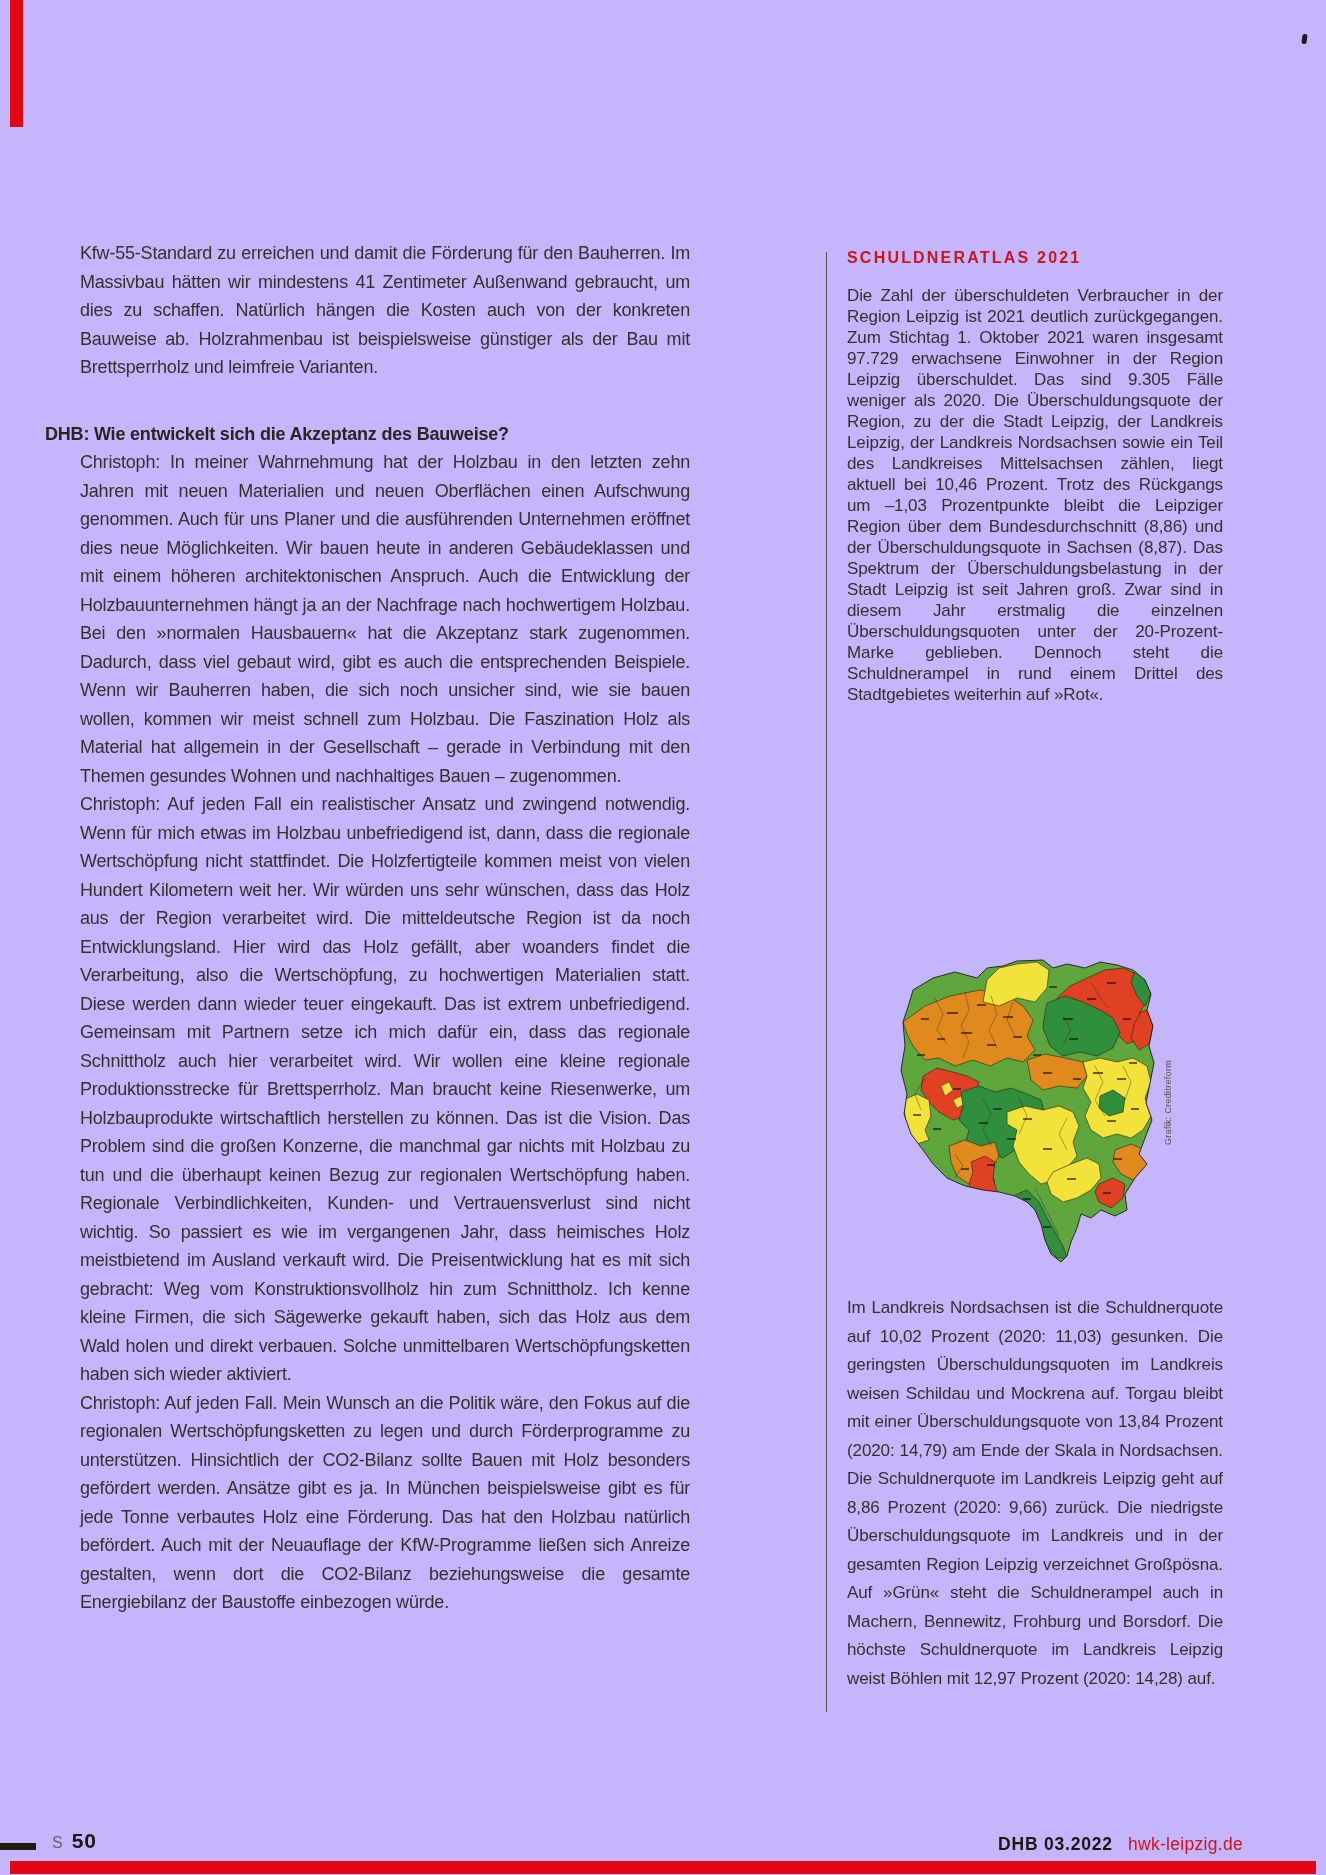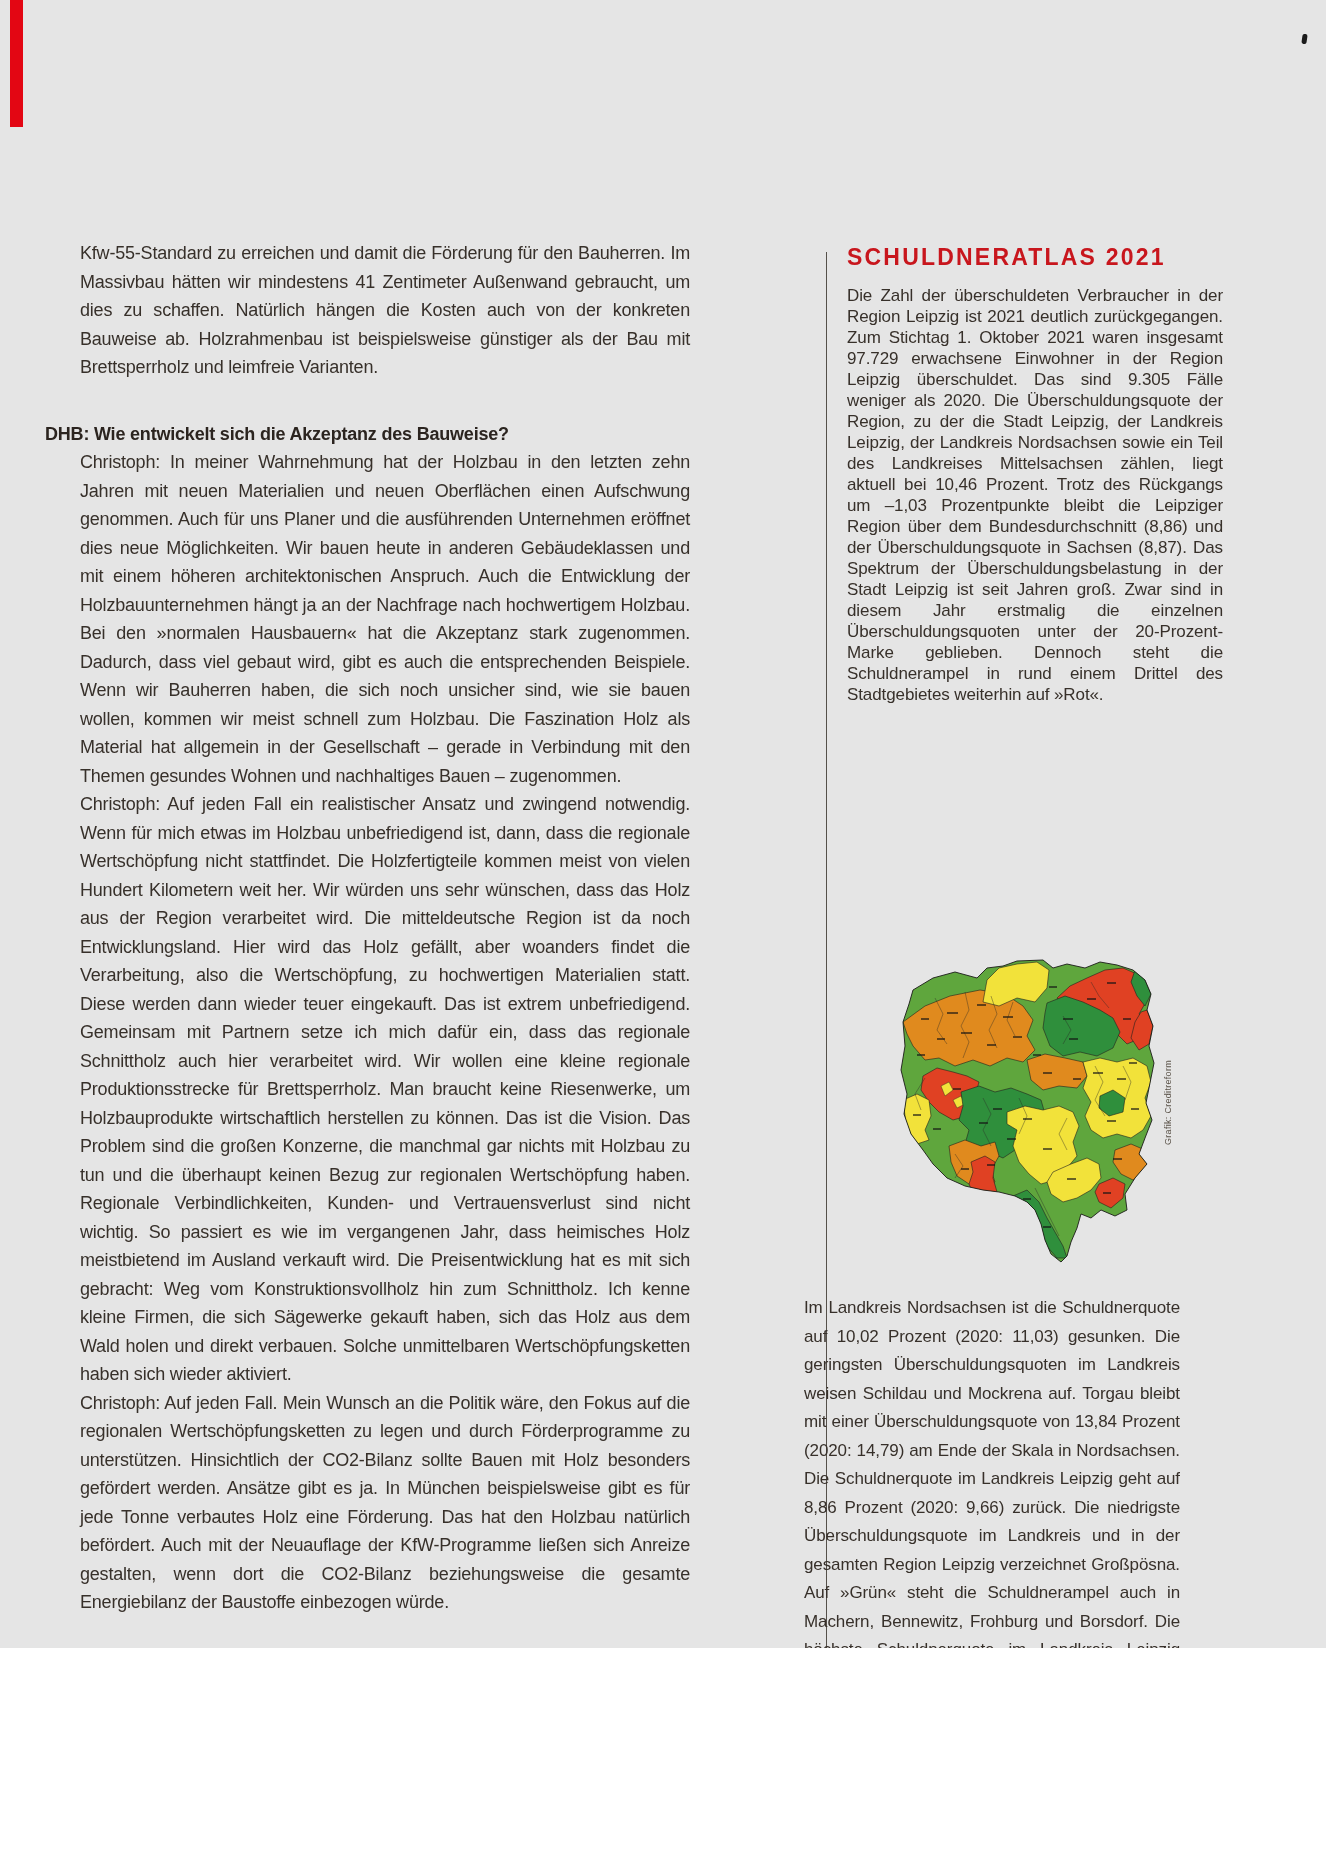--- a/index.html
+++ b/index.html
@@ -1,18 +1,18 @@
 <!DOCTYPE html>
 <html lang="de"><head>
 <meta charset="utf-8">
 <style>
   * { margin:0; padding:0; box-sizing:border-box; }
   html,body { background:#ffffff; }
   body { font-family:"Liberation Sans", sans-serif; color:#37302a; }
-  .page { position:relative; width:1326px; height:1648px; background:#e5e5e5; overflow:hidden; }
+  .page { position:relative; width:1326px; height:1875px; background:#c4b5fd; overflow:hidden; }
 
   
   .accent-bar-left   { position:absolute; left:10px; top:0; width:13px; height:127px; background:#e30613; }
   .accent-bar-bottom { position:absolute; left:10px; top:1861px; width:1306px; height:13px; background:#e30613; }
   .corner-mark { position:absolute; left:1302px; top:34px; width:5px; height:10px; border-radius:2px;
                  background:#1c1c1c; transform:rotate(8deg); }
 
   
   .col-left { position:absolute; left:45px; top:239px; width:645px;
               font-size:18px; line-height:28.5px; letter-spacing:-0.2px;
@@ -20,25 +20,25 @@
   .col-left p { margin:0; }
   .indent { margin-left:35px !important; }
   .q { font-size:18px; line-height:28.5px; font-weight:bold; color:#2b241f;
        margin:38px 0 0 0; text-align:left; }
 
   
   .divider { position:absolute; left:826px; top:252px; width:1px; height:1460px; background:#55504a; }
 
   
   .col-right { position:absolute; left:847px; top:244px; width:376px; }
-  .sb-head-line { color:#c8161d; font-weight:800; font-size:23px; line-height:27px;
+  .sb-head-line { color:#c8161d; font-weight:800; font-size:16px; line-height:27px;
                   letter-spacing:2.2px; white-space:nowrap; }
   .sb-body { margin-top:14px; font-size:17px; line-height:21px; letter-spacing:-0.1px;
              text-align:justify; hyphens:auto; -webkit-hyphens:auto; color:#37302a; }
-  .sb-p2 { position:absolute; left:804px; top:1294px; width:376px; margin:0;
+  .sb-p2 { position:absolute; left:847px; top:1294px; width:376px; margin:0;
            font-size:17px; line-height:28.5px; letter-spacing:-0.1px;
            text-align:justify; hyphens:auto; -webkit-hyphens:auto; color:#37302a; }
 
   
   .map { position:absolute; left:895px; top:958px; width:262px; height:305px; }
   .map svg { display:block; width:262px; height:305px; }
   .map-caption { position:absolute; left:1163px; top:1145px; transform:rotate(-90deg);
                  transform-origin:0 0; font-size:9px; letter-spacing:0.3px; color:#5a5248;
                  white-space:nowrap; }
 

